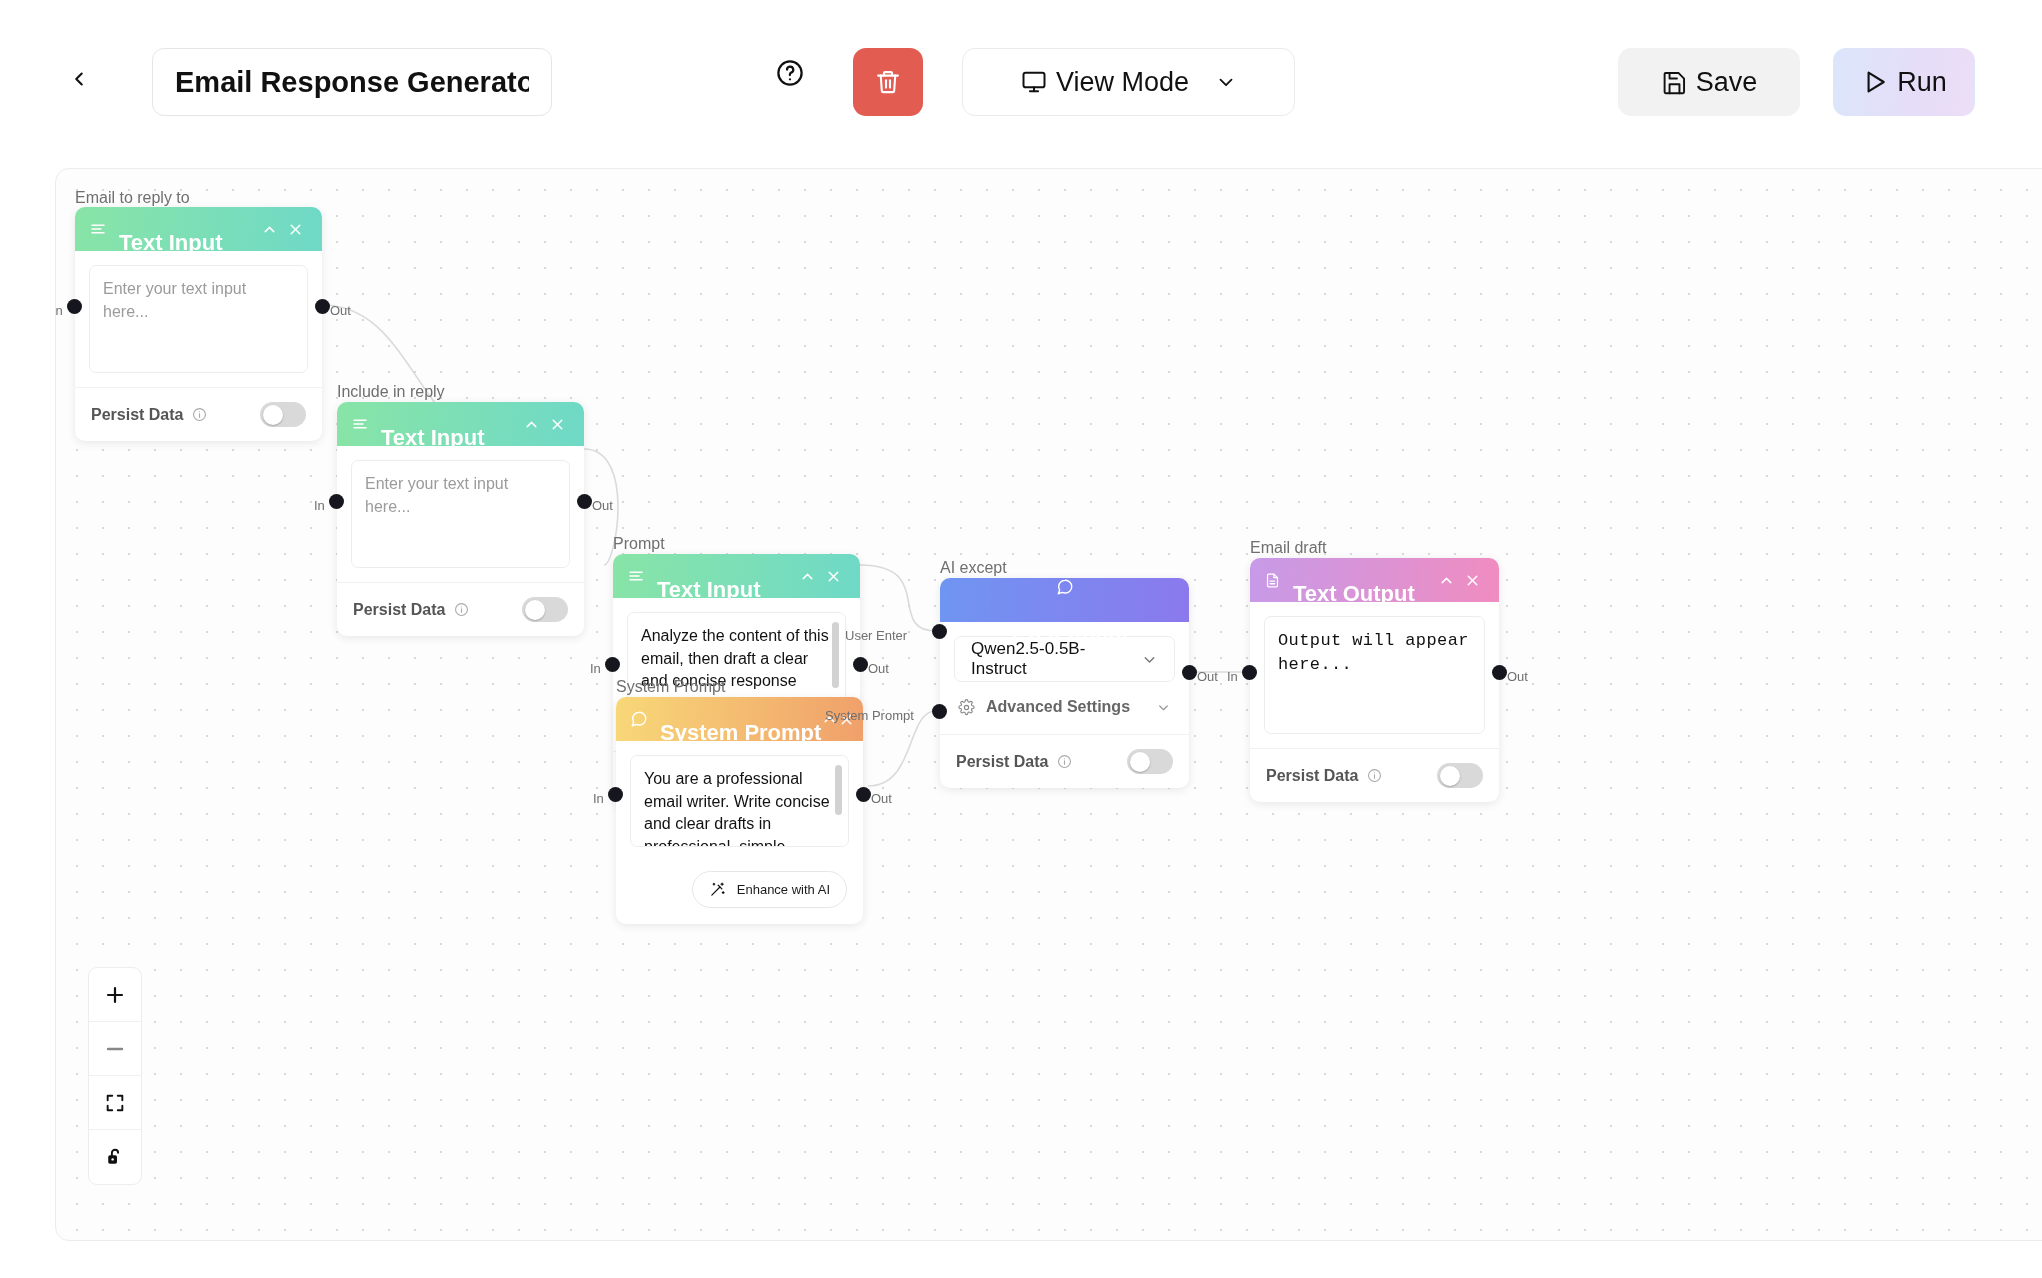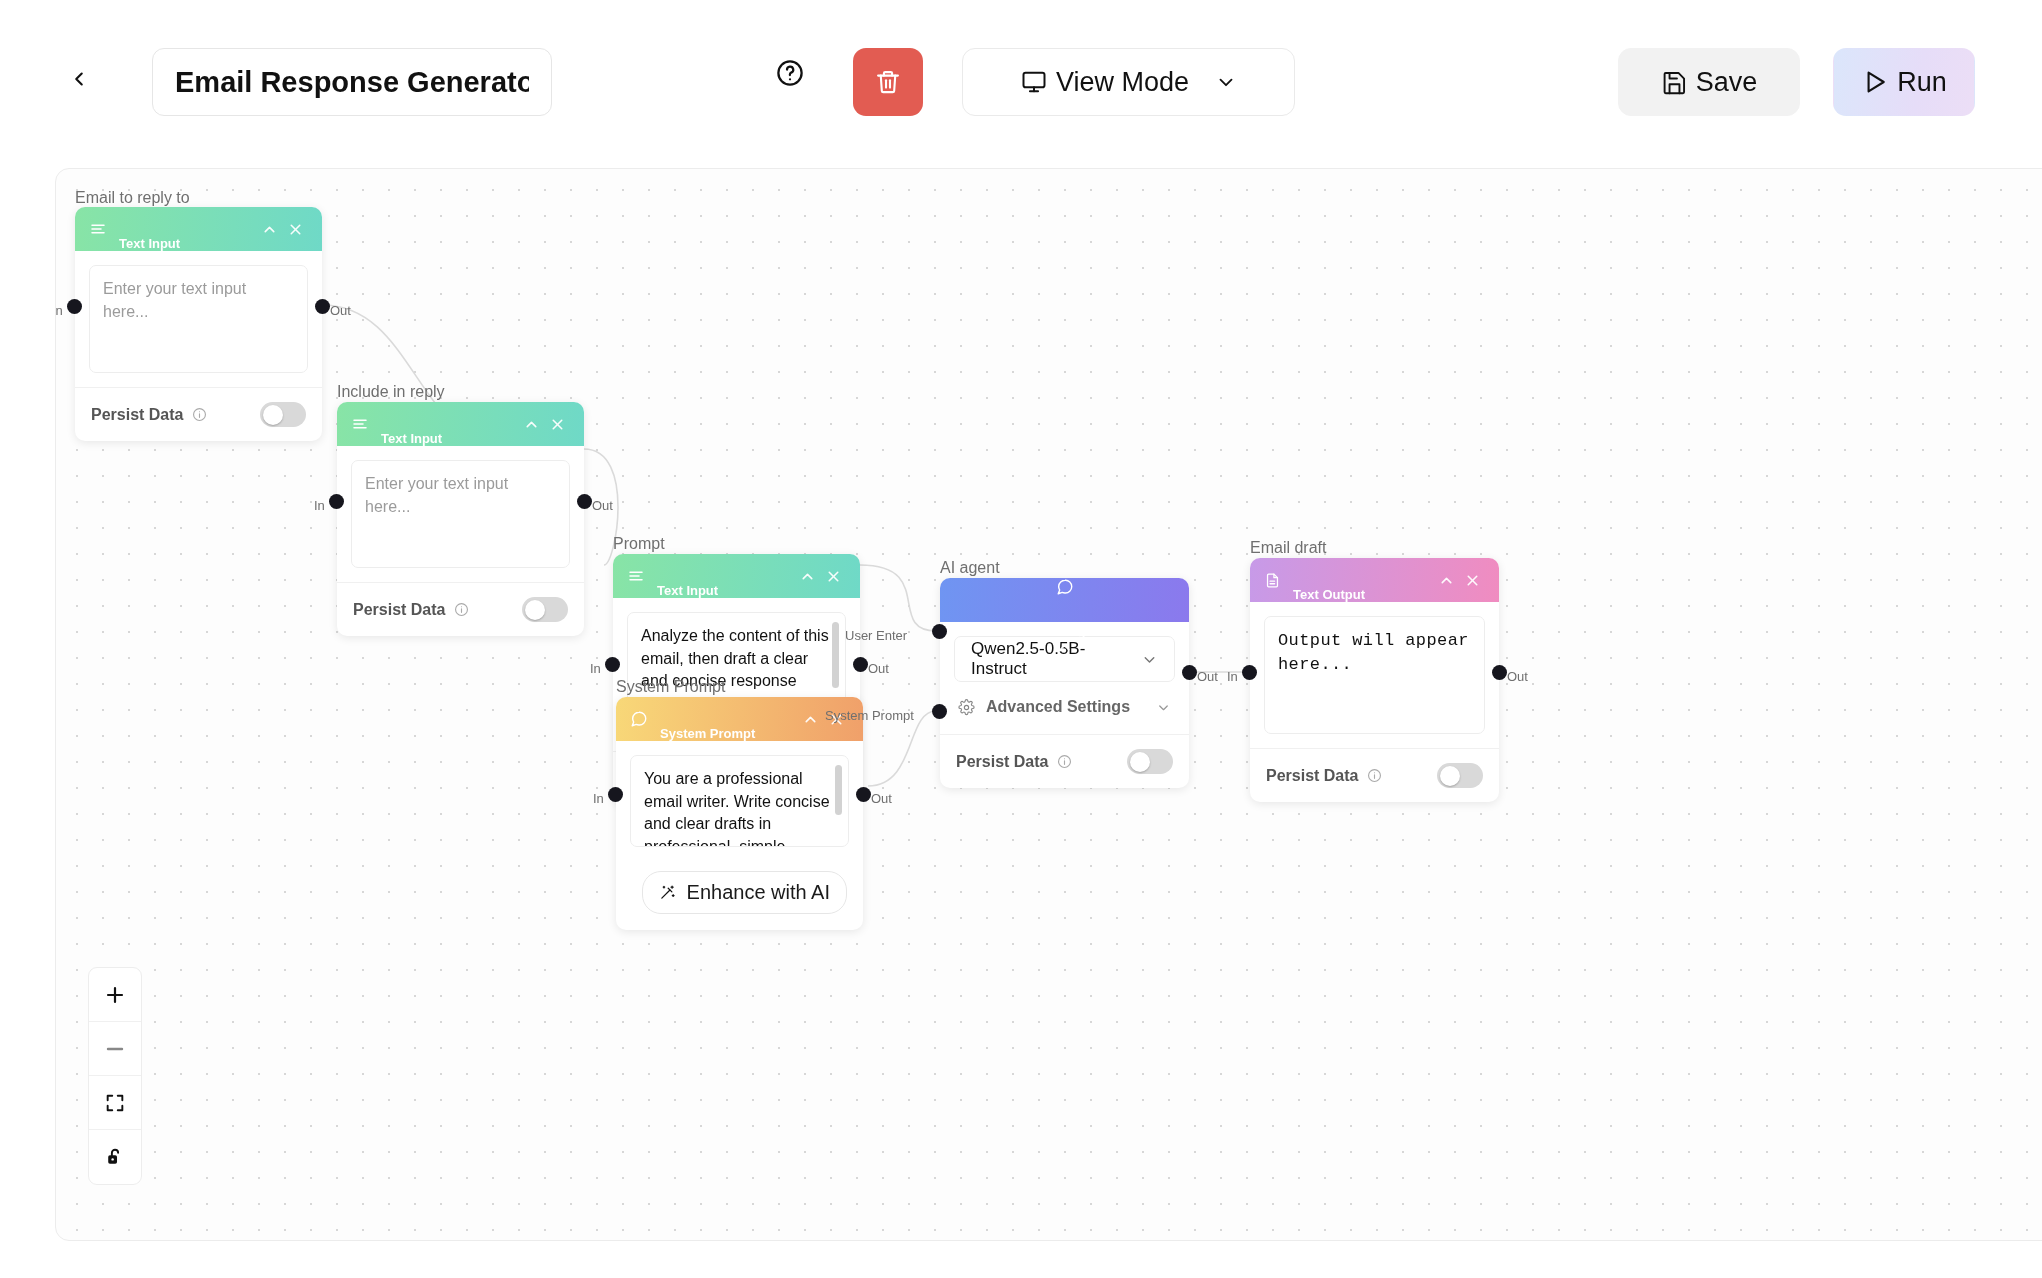--- a/index.html
+++ b/index.html
@@ -95,21 +95,21 @@
     overflow: hidden;
   }
   .node-hdr {
     height: 44px;
     display: flex; align-items: center;
     padding: 0 14px;
     color: #fff;
     cursor: move;
   }
   .node-hdr .htitle {
-    font-size: 13px; font-weight: bold;
+    font-size: 22px; font-weight: bold;
     margin-left: 12px; flex: 1; white-space: nowrap; margin-top: 28px;
   }
   .hdr-icon { display: flex; align-items: center; }
   .hdr-act {
     width: 26px; height: 26px;
     display: flex; align-items: center; justify-content: center;
     cursor: pointer; opacity: .95;
   }
   .hdr-green  { background: linear-gradient(95deg, #88e4a6 0%, #6fd9c7 100%); }
   .hdr-orange { background: linear-gradient(95deg, #f8d878 0%, #f0a06a 100%); }
@@ -191,21 +191,21 @@
     font-size: 16px; color: #666; font-weight: bold;
     cursor: pointer;
   }
   .adv-row .sp { flex: 1; }
 
   .enhance-wrap { display: flex; justify-content: flex-end; padding: 10px 16px 16px; }
   .enhance-btn {
     border: 1.2px solid #e6e6e6; border-radius: 19px;
     background: #fff; padding: 9px 16px;
     display: flex; align-items: center; gap: 11px;
-    font-size: 20px; color: #1b1b1b; cursor: pointer;
+    font-size: 13px; color: #1b1b1b; cursor: pointer;
   }
 
   
   .stats {
     position: absolute; right: 44px; top: 22px;
     border: 1.5px solid #ededed; border-radius: 12px;
     background: #fff;
     padding: 20px 30px;
     font-size: 26px; font-weight: bold; color: #111;
     line-height: 1.35;
@@ -475,21 +475,21 @@
         </svg>
         <span>Enhance with AI</span>
       </div>
     </div>
   </div>
   <div class="port" style="left:552px; top:618px;"></div>
   <div class="port-lbl" style="left:537px; top:622px;">In</div>
   <div class="port" style="left:800px; top:618px;"></div>
   <div class="port-lbl" style="left:815px; top:622px;">Out</div>
 
-  <div class="node-cap" style="left:884px; top:390px;">AI agent</div>
+  <div class="node-cap" style="left:884px; top:390px;">AI except</div>
   <div class="node" style="left:884px; top:409px; width:249px;">
     <div class="node-hdr hdr-blue">
       <span class="hdr-icon">
         <svg width="18" height="18" viewBox="0 0 24 24" fill="none" stroke="#fff" stroke-width="1.9" stroke-linecap="round" stroke-linejoin="round">
           <path d="M21 11.5a8.4 8.4 0 0 1-9 8.4 9.5 9.5 0 0 1-3.7-.7L3 21l1.9-4.9A8.1 8.1 0 0 1 3.6 11 8.4 8.4 0 0 1 12 3a8.4 8.4 0 0 1 9 8.5z"></path>
         </svg>
       </span>
       <span class="htitle">Chat Agent</span>
       <span class="hdr-act">
         <svg width="17" height="17" viewBox="0 0 24 24" fill="none" stroke="#fff" stroke-width="2.2" stroke-linecap="round" stroke-linejoin="round">

